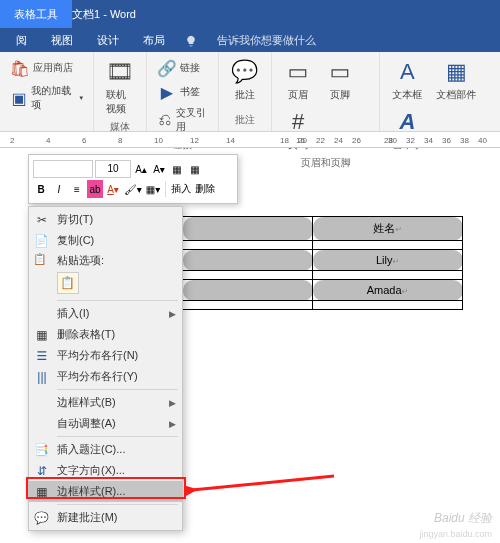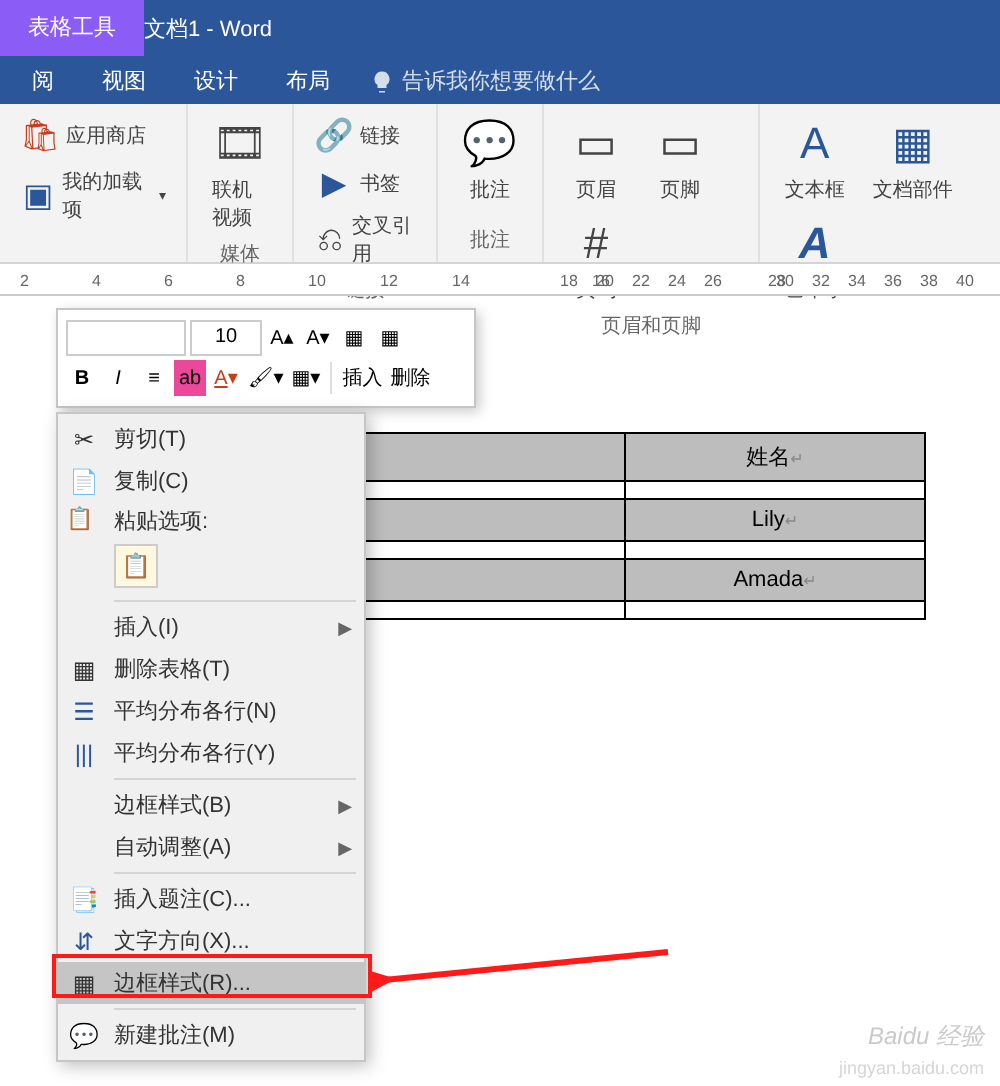--- a/index.html
+++ b/index.html
@@ -1,24 +1,24 @@
 <!DOCTYPE html>
 <html><head>
 <meta charset="utf-8">
 <style>
 * { margin: 0; padding: 0; box-sizing: border-box; font-family: "Microsoft YaHei", sans-serif; }
 body { background: #fff; font-size: 11px; overflow: hidden; width: 500px; height: 543px; position: relative; }
 
 .titlebar { background: #2b579a; color: #fff; height: 28px; display: flex; align-items: center; }
-.titlebar .tab-tools { background: #8b5cf6; padding: 0 14px; height: 100%; line-height: 28px; font-size: 11px; }
+.titlebar .tab-tools { background: #3b82f6; padding: 0 14px; height: 100%; line-height: 28px; font-size: 11px; }
 .titlebar .doc-title { flex: 1; text-align: left; font-size: 11px; padding-right: 80px; }
 
 .ribbon-tabs { background: #2b579a; color: #fff; height: 24px; display: flex; align-items: flex-end; padding-left: 4px; }
 .ribbon-tabs .tab { padding: 4px 12px; cursor: pointer; font-size: 11px; }
-.ribbon-tabs .tell-me { display: flex; align-items: center; gap: 4px; padding: 4px 8px; opacity: 0.8; }
+.ribbon-tabs .tell-me { display: flex; align-items: center; gap: 20px; padding: 4px 8px; opacity: 0.8; }
 .bulb-icon { width: 12px; height: 12px; }
 
 .ribbon { background: #f3f3f3; border-bottom: 1px solid #d4d4d4; display: flex; height: 80px; }
 .ribbon-group { border-right: 1px solid #e1e1e1; padding: 4px 6px; display: flex; flex-direction: column; justify-content: space-between; }
 .ribbon-group .items { display: flex; gap: 2px; flex-wrap: wrap; }
 .ribbon-group .group-label { text-align: center; font-size: 10px; color: #666; padding-top: 2px; }
 .ribbon-btn-small { display: flex; align-items: center; gap: 3px; padding: 2px 4px; font-size: 10px; color: #444; cursor: pointer; }
 .ribbon-btn-big { display: flex; flex-direction: column; align-items: center; justify-content: center; padding: 2px 6px; font-size: 10px; color: #444; cursor: pointer; min-width: 36px; }
 .ribbon-icon { width: 20px; height: 20px; display: flex; align-items: center; justify-content: center; font-size: 16px; }
 .ribbon-icon-lg { width: 28px; height: 28px; font-size: 22px; margin-bottom: 2px; }
@@ -41,21 +41,21 @@
 .menu-sep { height: 1px; background: #d4d4d4; margin: 2px 4px 2px 28px; }
 .menu-label-row { padding: 2px 8px 2px 28px; font-size: 11px; color: #333; }
 .paste-opts { display: flex; padding: 2px 6px 4px 28px; gap: 4px; }
 .paste-opt { width: 22px; height: 22px; border: 1px solid #ccc; background: #fff8e0; display: flex; align-items: center; justify-content: center; font-size: 12px; cursor: pointer; }
 
 .table-wrap { position: absolute; left: 182px; top: 216px; }
 .word-table { border-collapse: collapse; }
 .word-table td { border: 1px solid #000; padding: 4px 8px; font-size: 11px; text-align: center; }
 .word-table td.wide { width: 130px; }
 .word-table td.wider { width: 150px; }
-.word-table .sel { background: #bdbdbd; }
+.word-table .sel { background: #bdbdbd; border-radius: 10px; }
 
 .red-box { position: absolute; left: 26px; top: 477px; width: 160px; height: 22px; border: 2px solid #ff1a1a; z-index: 20; pointer-events: none; }
 .red-arrow { position: absolute; left: 184px; top: 470px; z-index: 19; pointer-events: none; }
 
 .watermark { position: absolute; right: 8px; bottom: 16px; font-size: 12px; color: rgba(150,150,150,0.5); font-style: italic; }
 .watermark-sub { position: absolute; right: 8px; bottom: 4px; font-size: 9px; color: rgba(150,150,150,0.4); }
 
 
 .c-red { color: #c43e1c; }
 .c-blue { color: #2b579a; }

